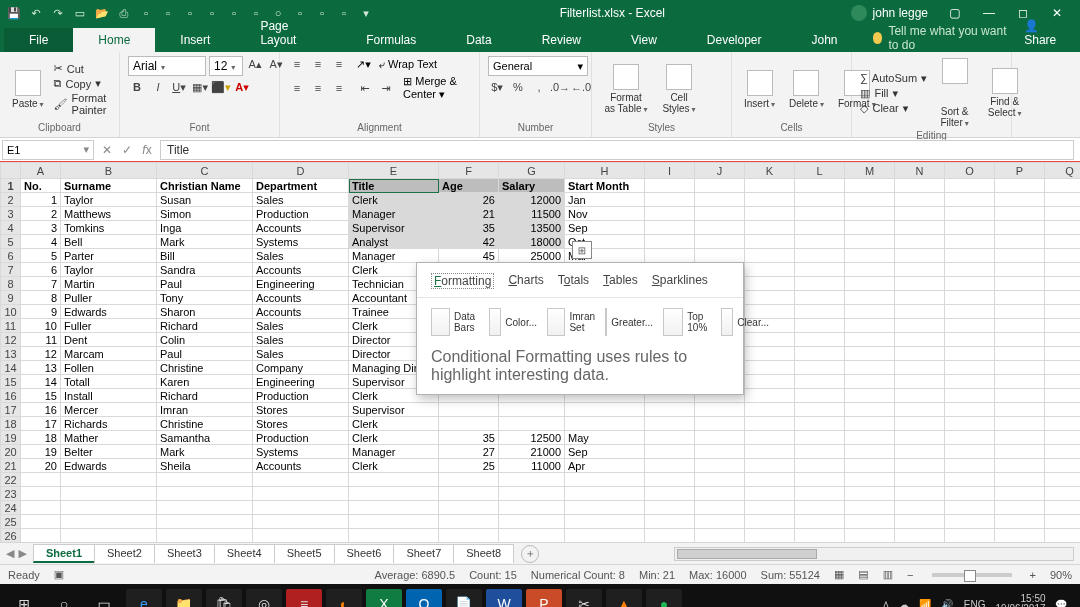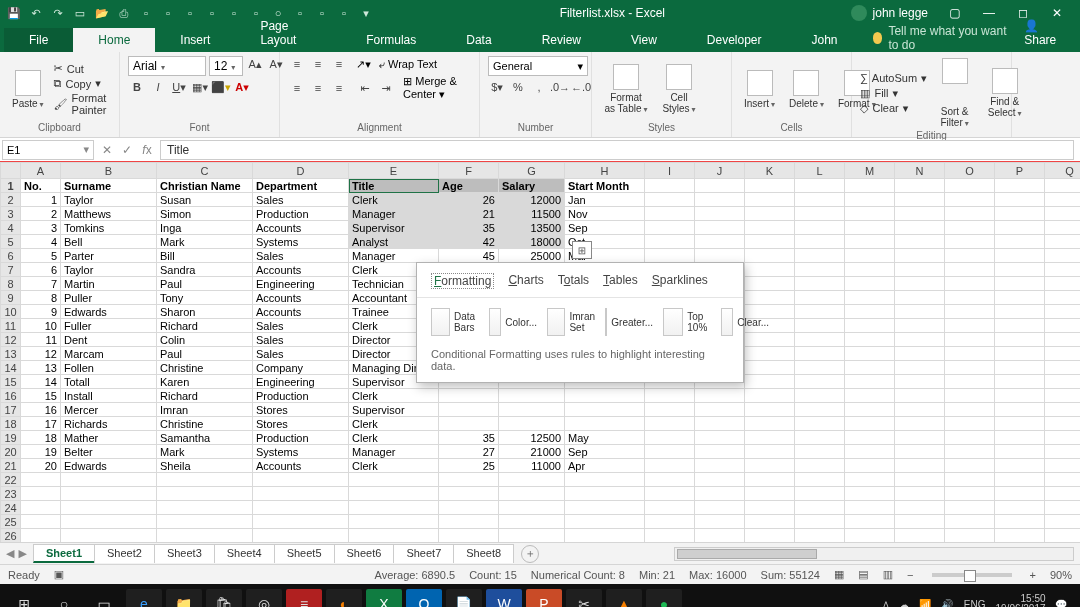--- a/index.html
+++ b/index.html
@@ -67,21 +67,21 @@
 
 
 .qa { position:absolute; background:#fff; border:1px solid #b2b2b2; box-shadow:2px 4px 10px rgba(0,0,0,.25); width:328px; padding-bottom:10px;}
 .qa .qtabs { display:flex; gap:14px; padding:10px 14px 8px 14px; border-bottom:1px solid #e4e4e4; font-size:12px;}
 .qa .qtabs span { color:#444; }
 .qa .qtabs span u{text-decoration:underline;}
 .qa .qtabs span.active { color:#1f7246; border:1px dotted #888; padding:0 2px;}
 .qa .qrow { display:flex; gap:10px; padding:10px 14px 6px 14px;}
 .qa .qitem { display:flex; flex-direction:row; align-items:center; gap:4px; font-size:10px; color:#333; width:48px;}
 .qa .qitem .qicon { width:32px;height:28px; border:1px solid #c8c8c8; background:linear-gradient(#fff,#f1f1f1);}
-.qa .hint { color:#666; font-size:11px; padding: 6px 14px 0 14px;}
+.qa .hint { color:#666; font-size:16px; padding: 6px 14px 0 14px;}
 
 
 .sheettabs { height:22px; border-top:1px solid #d5d5d5; display:flex; align-items:center; background:#f3f3f3; font-size:11px w;}
 .sheettabs .nav { display:flex; gap:4px; padding:0 6px; color:#888;}
 .sheettabs .stab { padding:2px 12px; border:1px solid #ccc; border-bottom:none; background:#fff; margin-right:-1px; font-size:11px; color:#333;}
 .sheettabs .stab.active { background:#fff; border-bottom:2px solid #0b6a3e; font-weight:bold; color:#0b6a3e;}
 .sheettabs .addsheet { width:18px;height:18px; border:1px solid #bbb; border-radius:50%; margin-left:8px; display:flex;align-items:center;justify-content:center; color:#666;}
 .sheettabs .hscroll { margin-left:auto; width:400px; height:14px; border:1px solid #ccc; background:#f0f0f0; position:relative; margin-right:6px;}
 .sheettabs .hscroll .thumb{ position:absolute; left:2px; top:1px; height:10px; width:140px; background:#cfcfcf; border:1px solid #aaa;}
 

